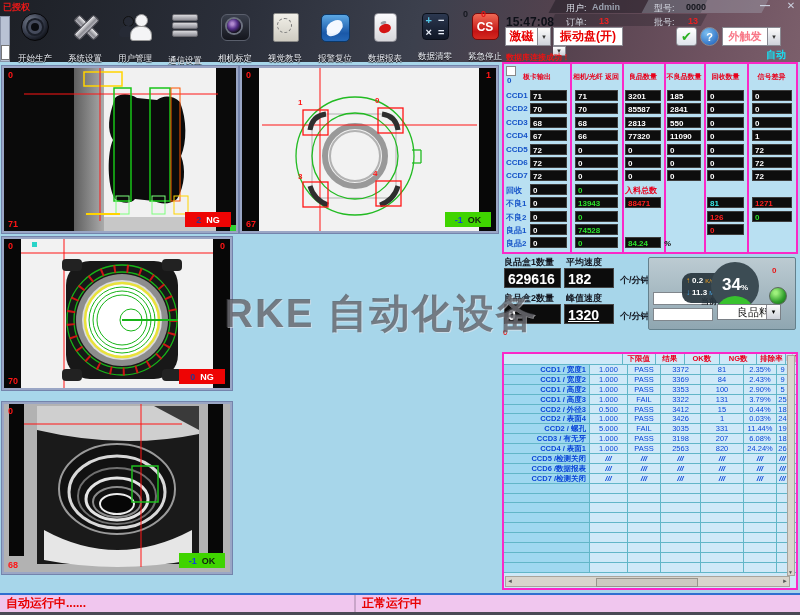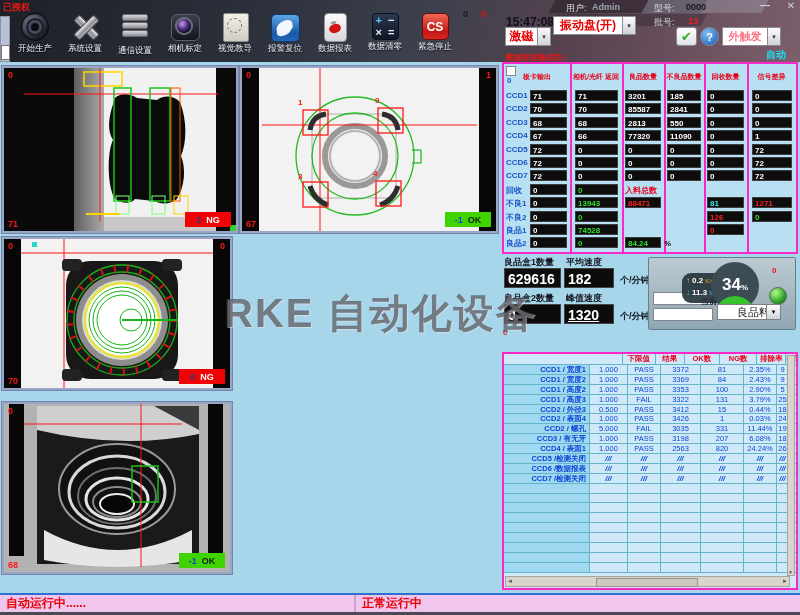--- a/index.html
+++ b/index.html
@@ -6,21 +6,21 @@
   body{font-family:"Liberation Sans","DejaVu Sans",sans-serif;}
   .screen{position:relative;width:800px;height:615px;overflow:hidden;background:#a7d6ea;}
 
   
   .header{position:absolute;left:0;top:0;width:800px;height:62px;
     background:linear-gradient(105deg,#1d2026 0%,#2b2f3a 30%,#3c404d 52%,#55424e 70%,#6e5260 88%,#7b5f6b 100%);}
   .auth{position:absolute;left:3px;top:1px;color:#e81818;font-size:9px;font-weight:bold;}
   .winbtn{position:absolute;top:0;height:12px;color:#ccd2e0;font-size:10px;font-weight:bold;line-height:12px;text-align:center;cursor:pointer;}
   #toolbar{position:absolute;left:10px;top:12px;display:flex;}
   .tbtn{width:50px;height:49px;text-align:center;cursor:pointer;position:relative;}
-  .tlabel{display:block;margin-top:1px;font-size:8.5px;color:#eef1f8;text-shadow:0 1px 1px #000;white-space:nowrap;}
+  .tlabel{display:block;margin-top:11px;font-size:8.5px;color:#eef1f8;text-shadow:0 1px 1px #000;white-space:nowrap;}
   .ic{position:relative;display:block;width:34px;height:30px;margin:0 auto;}
   .ic i{font-style:normal;}
   
   .ic-production::before{content:"";position:absolute;left:3px;top:1px;width:26px;height:26px;border-radius:50%;
     background:radial-gradient(circle at 35% 32%,#78808f 0%,#3a4050 45%,#14171f 75%);border:1px solid #060608;}
   .ic-production::after{content:"";position:absolute;left:13px;top:11px;width:8px;height:8px;border-radius:50%;
     background:#0b0d12;box-shadow:0 0 0 3px #454b5c,0 0 0 5px #1a1e28;}
   .ic-settings::before,.ic-settings::after{content:"";position:absolute;left:4px;top:11px;width:27px;height:7px;border-radius:3px;
     background:linear-gradient(#f0f0f2,#8d8d94 60%,#b8b8c0);border:1px solid #55555c;}
   .ic-settings::before{transform:rotate(45deg);}
@@ -186,20 +186,29 @@
     <div id="toolbar">
         <div class="tbtn">
           <span class="ic ic-production"></span>
           <span class="tlabel">开始生产</span>
         </div>
         <div class="tbtn">
           <span class="ic ic-settings"></span>
           <span class="tlabel">系统设置</span>
         </div>
         <div class="tbtn">
+          <span class="ic ic-users">
+            <i class="u1h"></i>
+            <i class="u1b"></i>
+            <i class="u2h"></i>
+            <i class="u2b"></i>
+          </span>
+          <span class="tlabel">用户管理</span>
+        </div>
+        <div class="tbtn">
           <span class="ic ic-comm">
             <i></i>
             <i></i>
             <i></i>
           </span>
           <span class="tlabel">通信设置</span>
         </div>
         <div class="tbtn">
           <span class="ic ic-camera"></span>
           <span class="tlabel">相机标定</span>
@@ -246,21 +255,21 @@
     <span class="hr-val" style="left:686px;top:2px;color:#14161d;">0000</span>
     <span class="hr-lab" style="left:654px;top:16px;">批号:</span>
     <span class="hr-val" style="left:688px;top:16px;color:#e82222;">13</span>
 
     <span class="htime">15:47:08</span>
 
     <div class="combo" style="left:505px;top:27px;">
       <div class="combo-text" style="width:33px;font-size:12px;color:#e80000;">激磁</div>
       <div class="combo-arrow"></div>
     </div>
-    <div class="combo" style="left:553px;top:16px;">
+    <div class="combo" style="left:553px;top:27px;flex-direction:column;">
       <div class="combo-text" style="width:70px;font-size:12px;color:#e80000;">振动盘(开)</div>
       <div class="combo-arrow"></div>
     </div>
     <span class="dbstat">数据库连接成功！</span>
 
     <div class="sqbtn" style="left:676px;width:21px;color:#2bb021;font-size:13px;font-weight:bold;">
         <span>✔</span>
       </div>
     <div class="sqbtn" style="left:700px;width:19px;border-radius:50%;background:radial-gradient(circle at 35% 30%,#7cc0f0,#1858b8);color:#fff;font-size:11px;font-weight:bold;">
         <span>?</span>

